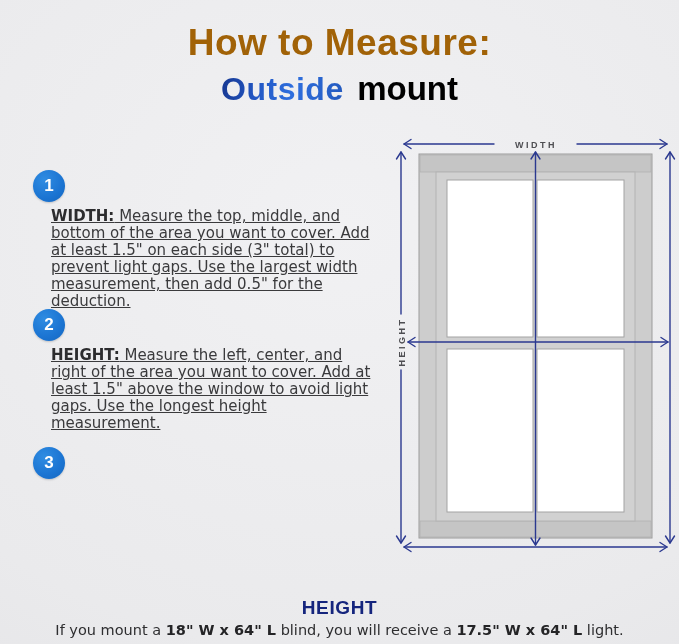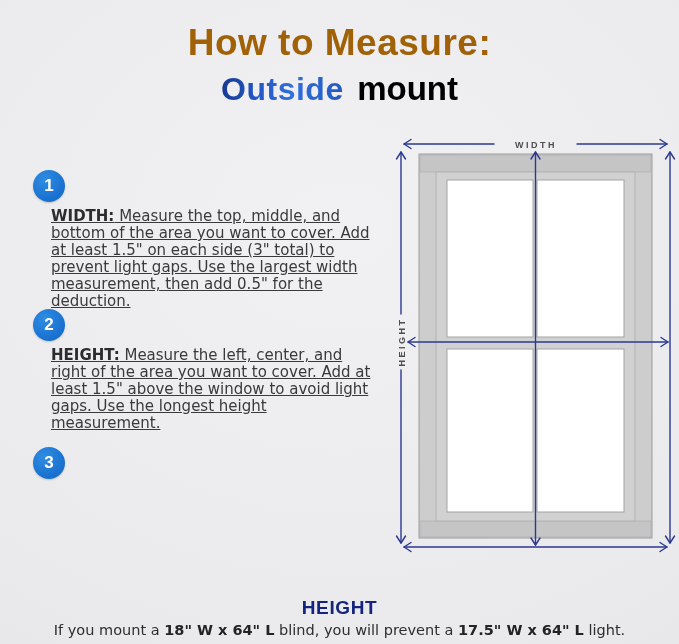--- a/index.html
+++ b/index.html
@@ -146,15 +146,15 @@
     </g>
 
     <text class="meas-label" x="152" y="19.5" text-anchor="middle">WIDTH</text>
     <text class="meas-label" transform="translate(20.5 214) rotate(-90)" x="0" y="0" text-anchor="middle">HEIGHT</text>
   </svg>
 </div>
 
 <div class="example">
   <div class="example-heading">HEIGHT</div>
   <div class="example-line">
-    <span>If you mount a </span><b>18" W x 64" L</b><span> blind, you will prevent a </span><b>17.5" W x 64" L</b><span> light.</span>
+    <span>If you mount a </span><b>18" W x 64" L</b><span> blind, you will receive a </span><b>17.5" W x 64" L</b><span> light.</span>
   </div>
 </div>
 
 </body></html>

